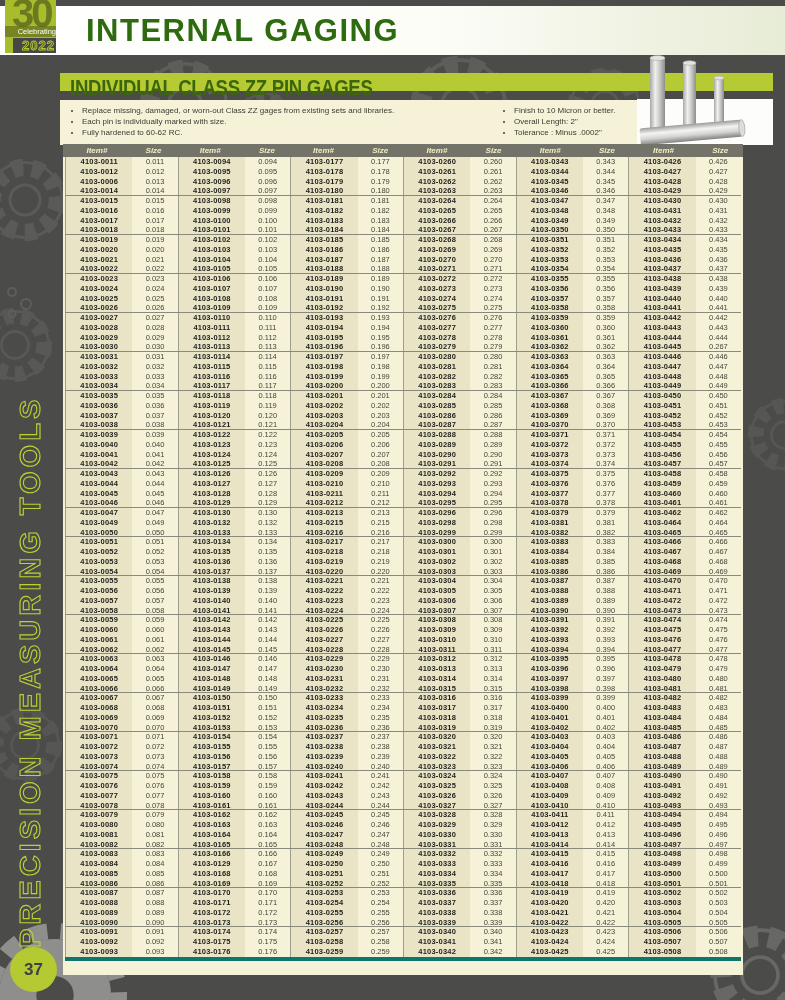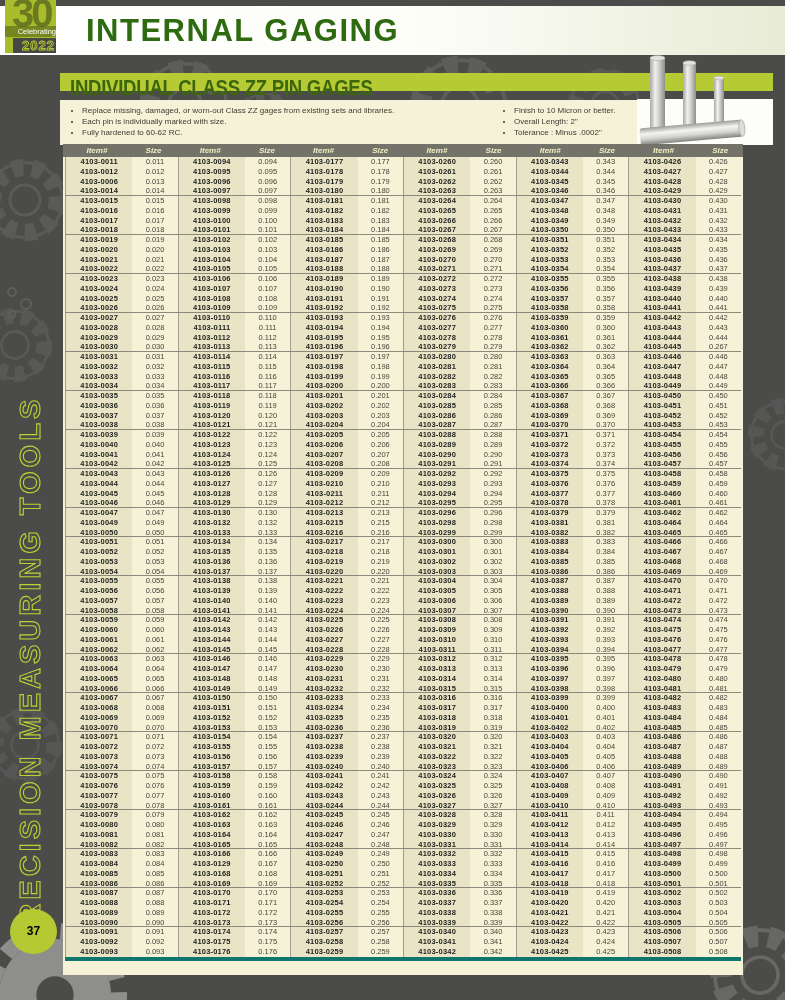--- a/index.html
+++ b/index.html
@@ -51,22 +51,22 @@
   .td{font-size:7.5px;line-height:9.7px;text-align:center;box-sizing:border-box;overflow:hidden;}
   .td.ci{background:#e8e4c5;font-weight:bold;color:#1f1f1c;border-left:1px solid #9d9d90;letter-spacing:.2px;}
   .td.cs{background:#f6f2d7;color:#45453b;}
 
   
   .sidebar-text{position:absolute;left:14px;top:948px;transform:rotate(-90deg);transform-origin:left top;
     white-space:nowrap;font-size:29px;font-weight:bold;letter-spacing:4px;
     color:transparent;-webkit-text-stroke:1.1px #bdd133;}
 
   
-  .page-badge{position:absolute;left:10px;top:909px;width:47px;height:45px;border-radius:50%;
-    background:#b5c933;text-align:center;line-height:45px;font-size:12px;font-weight:bold;color:#000000;}
+  .page-badge{position:absolute;left:10px;top:947px;width:47px;height:45px;border-radius:50%;
+    background:#b5c933;text-align:center;line-height:45px;font-size:17px;font-weight:bold;color:#404040;}
 </style>
 </head>
 <body>
 
 <div class="page">
 
   <svg width="0" height="0" style="position:absolute">
       <defs>
     <g id="gear-o">
       <circle r="26" fill="none" stroke-width="14" stroke-dasharray="9 7"></circle>

